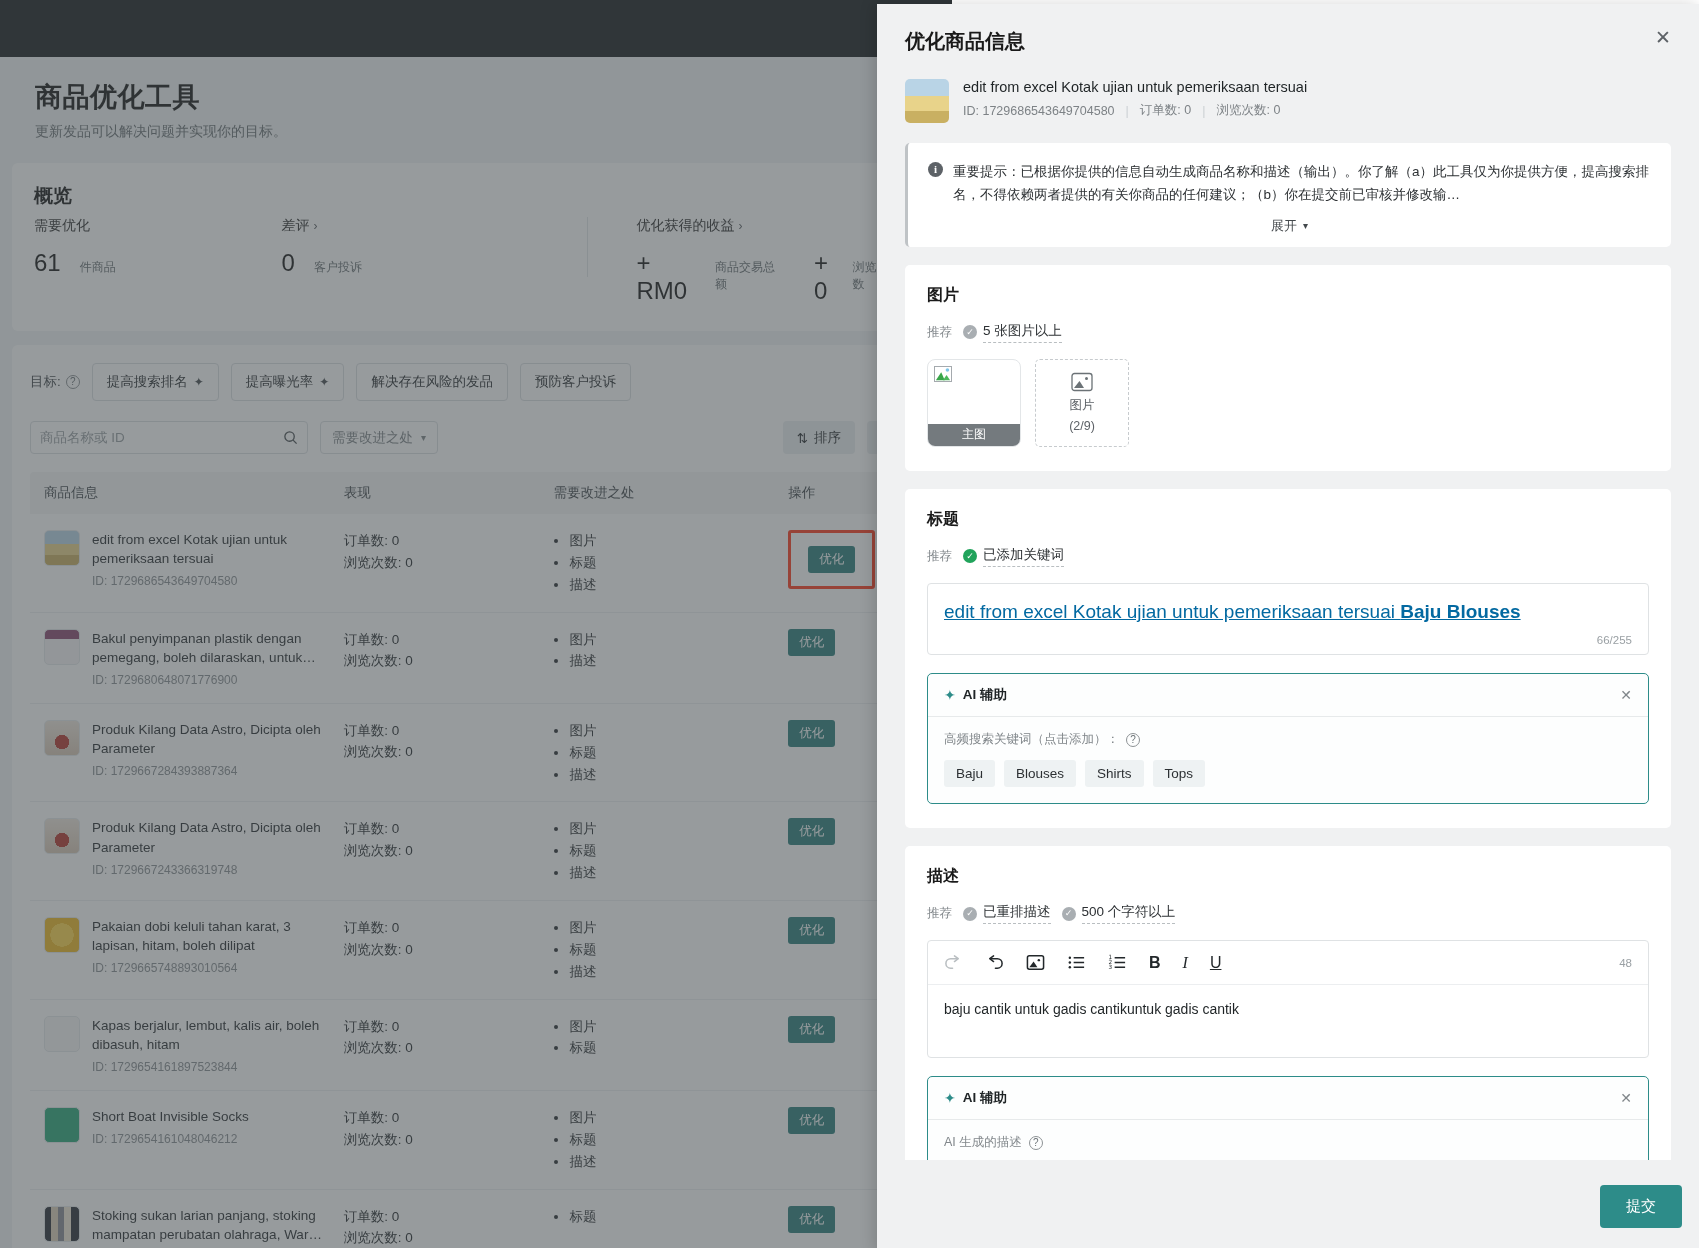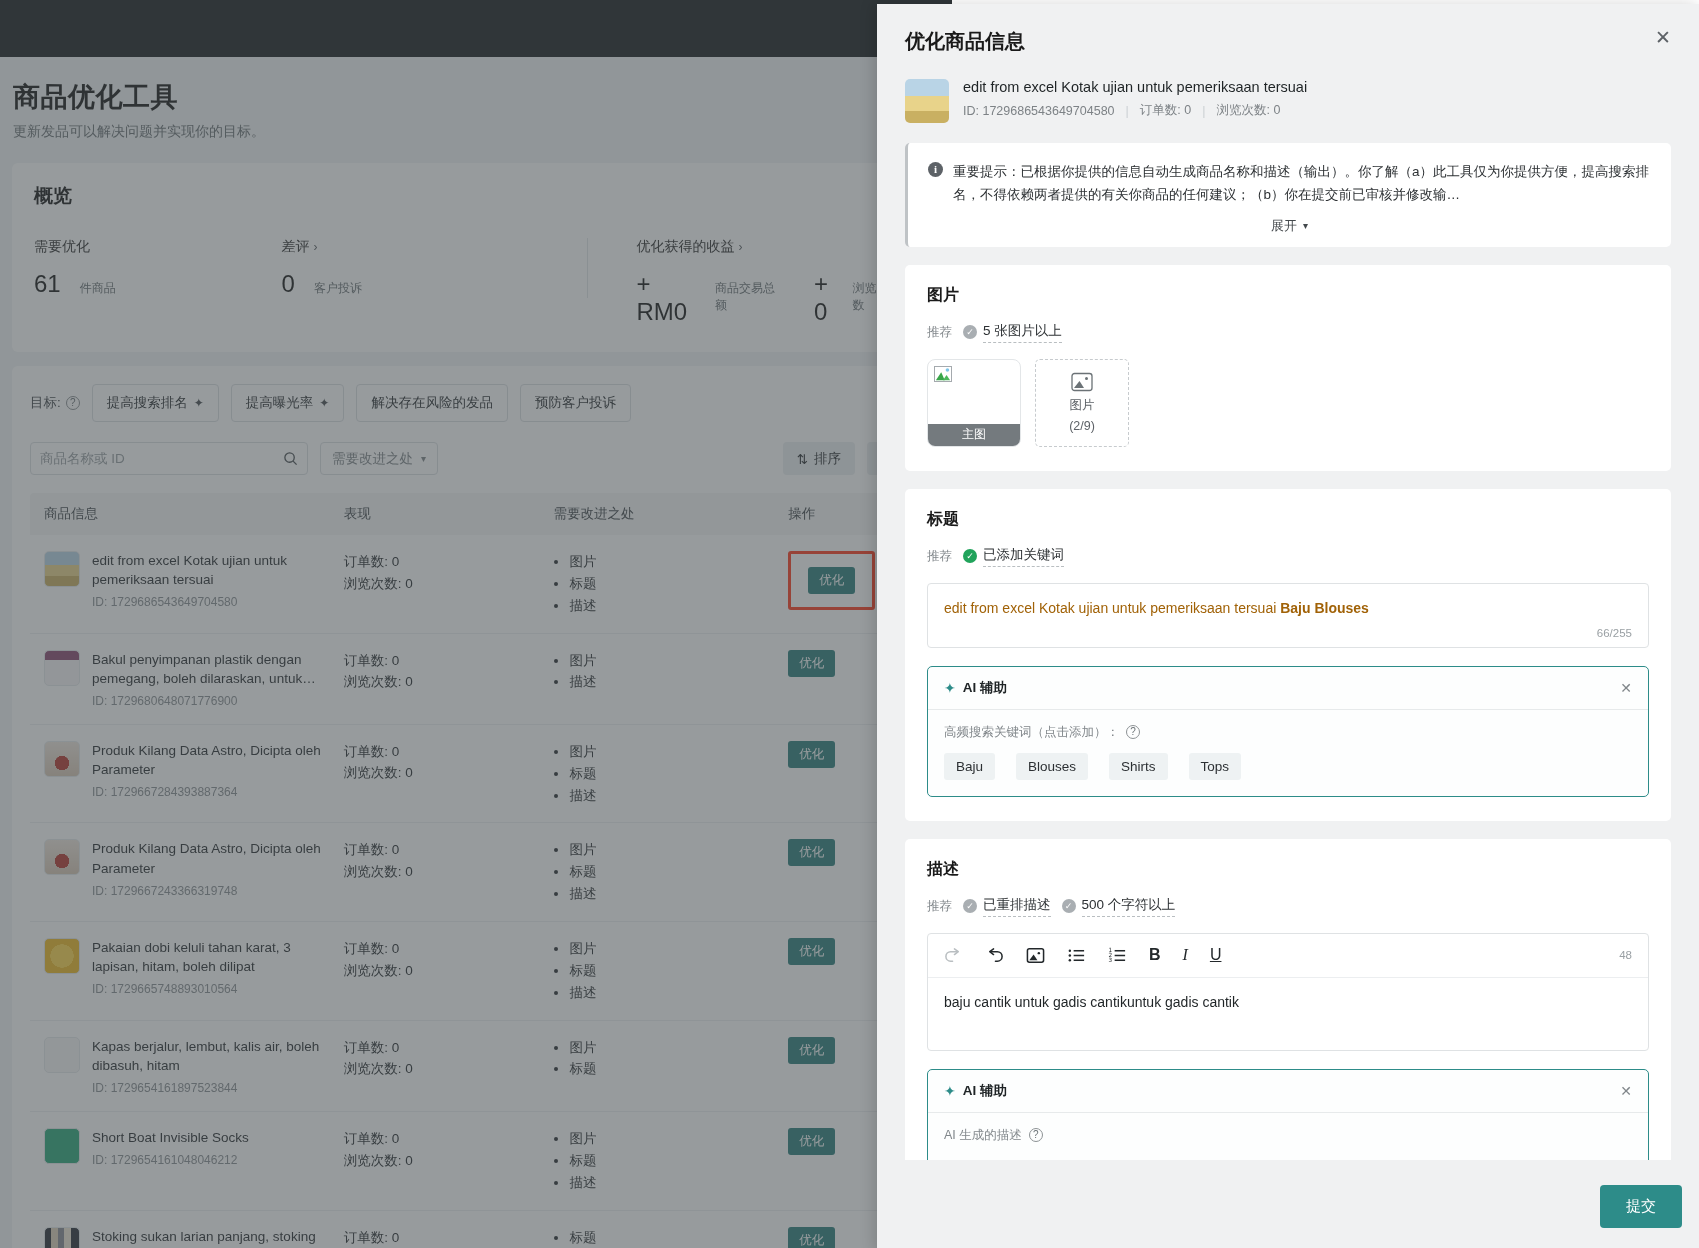--- a/index.html
+++ b/index.html
@@ -15,32 +15,32 @@
   .bg-page {
     position: absolute; left: 0; top: 0;
     width: 952px; height: 1248px;
     background: #f2f4f5;
     overflow: hidden;
   }
   .topbar {
     height: 57px; width: 100%;
     background: #1c2023;
   }
-  .page-head { padding: 22px 18px 8px 13px; }
+  .page-head { padding: 22px 18px 8px 35px; }
   .page-title { font-size: 27px; font-weight: bold; color: #1a1a1a; letter-spacing: .5px;}
   .page-sub { font-size: 14px; color: #6b7276; margin-top: 8px; }
 
   .card {
     background: #fff;
     border-radius: 6px;
     margin: 14px 12px 0 12px;
   }
   .overview { padding: 20px 22px 26px 22px; }
   .overview-title { font-size: 19px; font-weight: bold; color:#1a1a1a; }
-  .stat-row { display: flex; margin-top: 29px; align-items: flex-start; }
+  .stat-row { display: flex; margin-top: 8px; align-items: flex-start; }
   .stat { padding-right: 18px; }
   .stat.s1 { width: 250px; }
   .stat.s2 { width: 310px; border-right: 1px solid #e3e6e8; }
   .stat.s3 { padding-left: 48px; }
   .stat-label { font-size: 14px; color: #333; display: flex; align-items: center; gap: 4px;}
   .chev { font-size: 12px; color: #606468; }
   .stat-val { margin-top: 14px; display: flex; align-items: baseline; gap: 19px; }
   .big { font-size: 24px; color: #1a1a1a; }
   .small { font-size: 12px; color: #6b7276; }
   .gap-grp { display:flex; align-items: baseline; gap: 28px;}
@@ -188,37 +188,37 @@
   .img-add {
     width: 94px; height: 88px; border: 1px dashed #c7cbce; border-radius: 5px;
     display: flex; flex-direction: column; align-items: center; justify-content: center;
     gap: 5px; color: #5d6267; font-size: 12.5px; line-height: 1.3;
   }
 
   .field-box {
     border: 1px solid #dfe2e4; border-radius: 4px; margin-top: 16px;
     padding: 14px 16px 8px 16px; position: relative; min-height: 62px;
   }
-  .field-val { font-size: 14px; color: #a16207; line-height: 1.5; }
+  .field-val { font-size: 19px; color: #0369a1; line-height: 1.5; text-decoration: underline; }
   .field-val b { font-weight: bold; }
   .counter { text-align: right; font-size: 11.5px; color: #9aa0a4; margin-top: 8px; }
 
   .ai-box {
     border: 1px solid #2d8c89; border-radius: 5px; margin-top: 18px;
     background: #fdfefe; overflow: hidden;
   }
   .ai-head {
     display: flex; align-items: center; justify-content: space-between;
     padding: 12px 16px; border-bottom: 1px solid #e7eaeb;
   }
   .ai-title { display: flex; align-items: center; gap: 7px; font-size: 13.5px; color: #1f2426; font-weight: bold; }
   .ai-close { color: #80868a; font-size: 14px; line-height: 1; }
   .ai-body { padding: 14px 16px 16px 16px; }
   .ai-lbl { font-size: 12.5px; color: #80868a; display: flex; align-items: center; gap: 7px; }
-  .kw-row { display: flex; gap: 21px; margin-top: 12px; }
+  .kw-row { display: flex; gap: 9px; margin-top: 12px; }
   .kw {
     background: #eef2f3; border-radius: 3px; padding: 6px 12px;
     font-size: 13.5px; color: #2c3033;
   }
   .ai-gen-txt { font-size: 13.5px; color: #2c3033; line-height: 1.6; margin-top: 11px; }
 
   .editor {
     border: 1px solid #dfe2e4; border-radius: 4px; margin-top: 16px;
   }
   .ed-toolbar {

